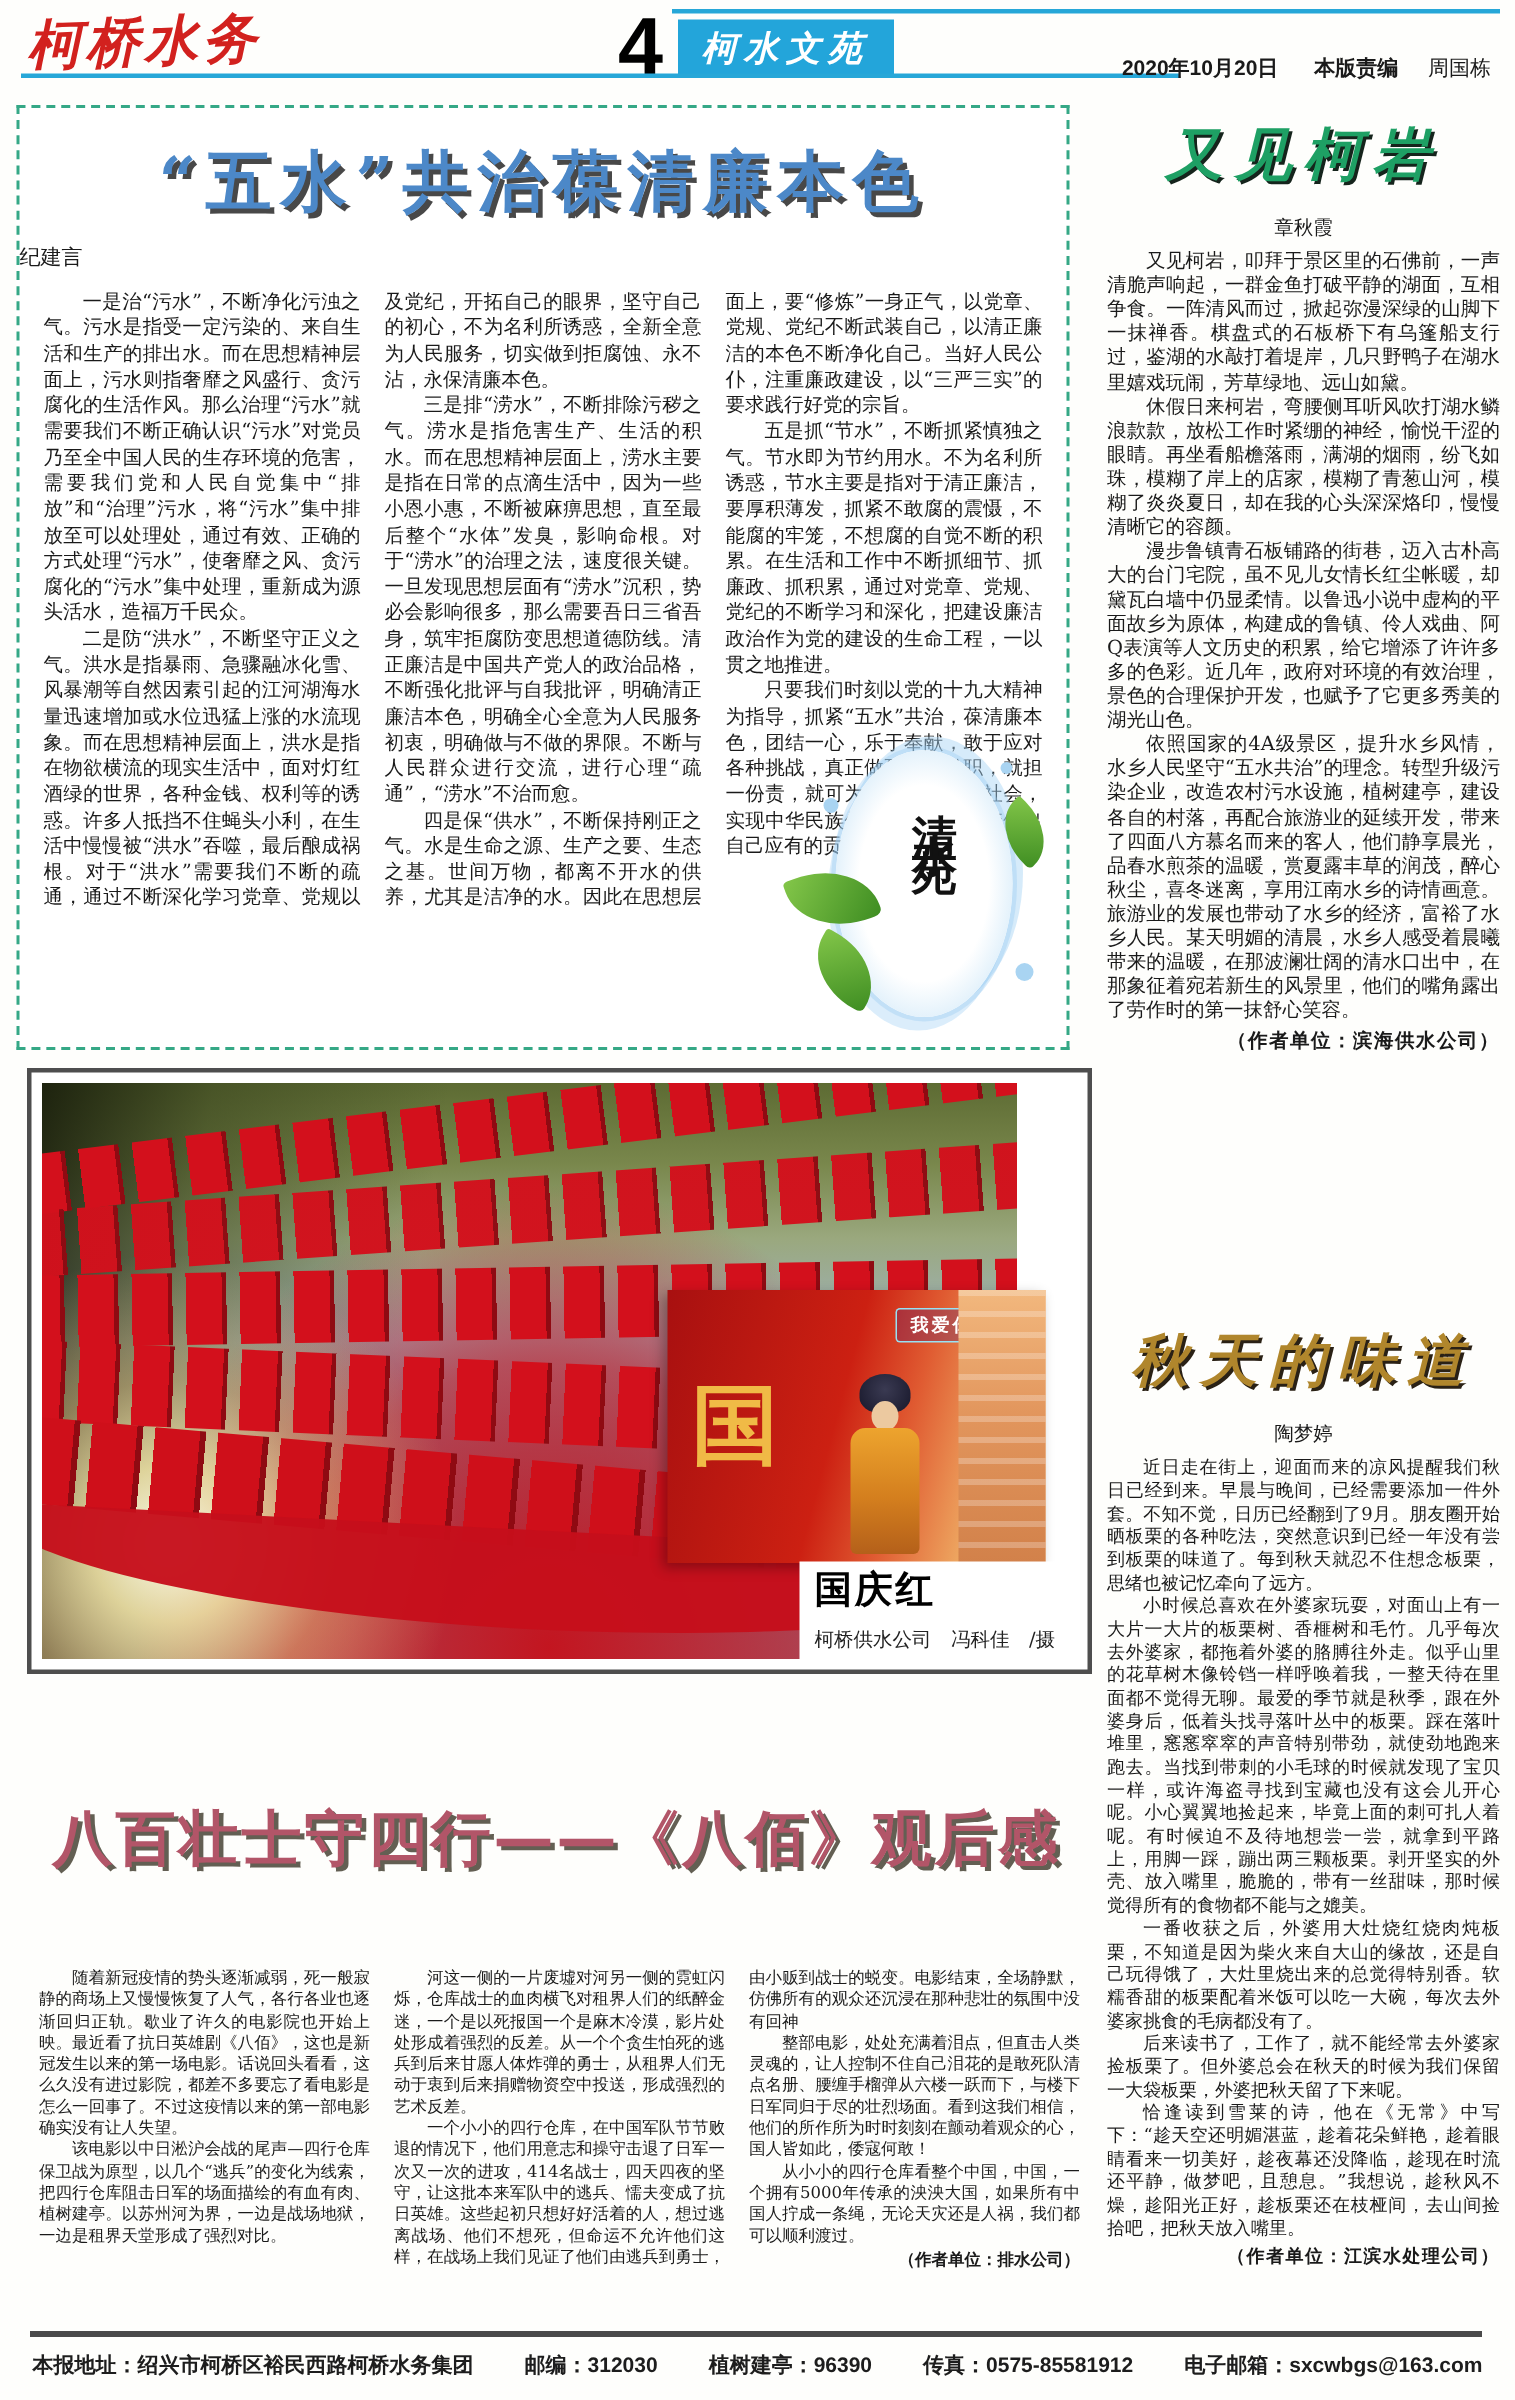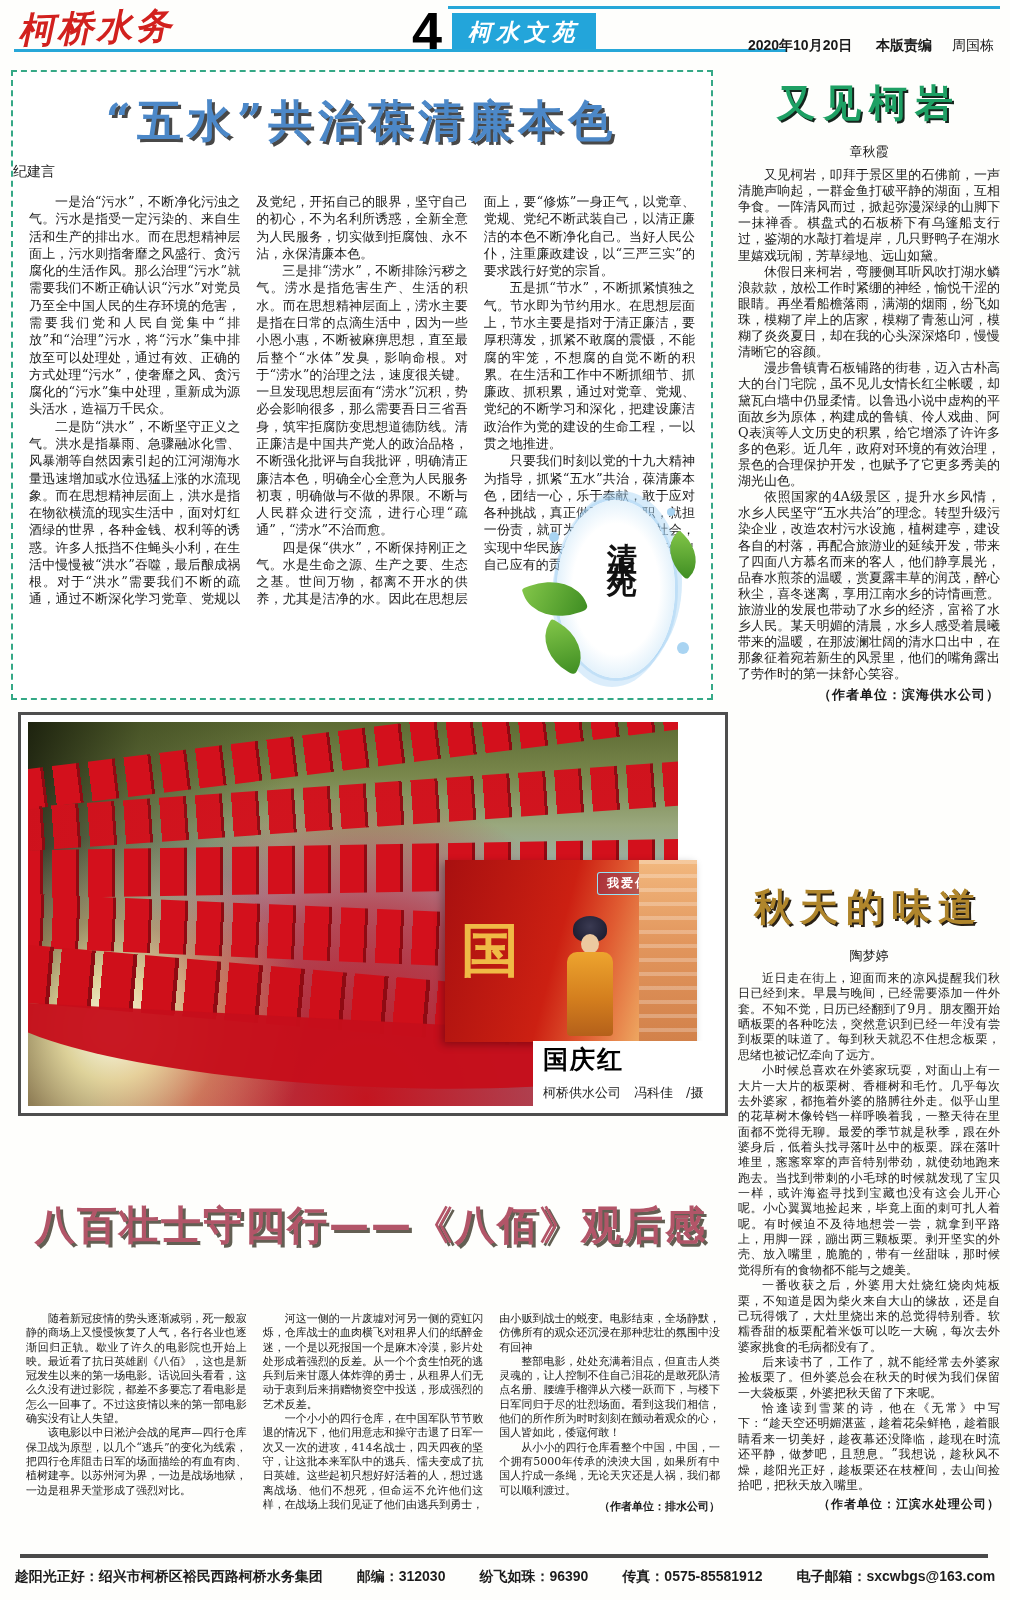--- a/index.html
+++ b/index.html
@@ -90,21 +90,21 @@
   .review-author{position:absolute;left:20px;top:1284px;width:702px;text-align:center;font-size:13px;
       font-family:"DejaVu Serif",serif;}
   .review-body{position:absolute;left:26px;top:1312px;width:694px;height:242px;column-count:3;
       column-gap:16px;font-size:11px;line-height:1.3;text-align:justify;
       font-family:"DejaVu Serif",serif;overflow:hidden;}
   .review-sig{text-indent:0;text-align:right;font-weight:bold;margin-top:2px !important;}
   
   .rc{position:absolute;left:738px;width:262px;}
   .rc1{top:78px;height:756px;}
   .rc2{top:882px;height:652px;}
-  .rc-title{text-align:center;font-weight:900;font-family:"DejaVu Sans",sans-serif;letter-spacing:8px;}
+  .rc-title{text-align:center;font-weight:900;font-family:"DejaVu Sans",sans-serif;letter-spacing:8px;font-style:italic;}
   .rc1 .rc-title{font-size:38px;color:#1ea064;text-shadow:2px 2px 0 #15241c;}
   .rc2 .rc-title{font-size:38px;color:#b0862c;text-shadow:2px 2px 0 #2a2115;}
   .rc-author{text-align:center;margin-top:14px;font-size:13px;font-family:"DejaVu Serif",serif;}
   .rc-body{margin-top:6px;text-align:justify;font-family:"DejaVu Serif",serif;overflow:hidden;}
   .rc1 .rc-body{font-size:13px;line-height:1.24;height:648px;}
   .rc2 .rc-body{font-size:12px;line-height:1.28;height:540px;}
   .rc-sig{text-indent:0 !important;text-align:right;font-weight:bold;margin-top:4px !important;
           letter-spacing:1px;}
   
   .footer-line{position:absolute;left:20px;top:1554px;width:968px;height:4px;background:#4a4a4a;}
@@ -129,21 +129,21 @@
   </div>
 
   <div class="main-box">
     <div class="main-title">“五水”共治葆清廉本色</div>
     <div class="main-author">纪建言</div>
     <div class="main-body">
       <p>一是治“污水”，不断净化污浊之气。污水是指受一定污染的、来自生活和生产的排出水。而在思想精神层面上，污水则指奢靡之风盛行、贪污腐化的生活作风。那么治理“污水”就需要我们不断正确认识“污水”对党员乃至全中国人民的生存环境的危害，需要我们党和人民自觉集中“排放”和“治理”污水，将“污水”集中排放至可以处理处，通过有效、正确的方式处理“污水”，使奢靡之风、贪污腐化的“污水”集中处理，重新成为源头活水，造福万千民众。</p>
       <p>二是防“洪水”，不断坚守正义之气。洪水是指暴雨、急骤融冰化雪、风暴潮等自然因素引起的江河湖海水量迅速增加或水位迅猛上涨的水流现象。而在思想精神层面上，洪水是指在物欲横流的现实生活中，面对灯红酒绿的世界，各种金钱、权利等的诱惑。许多人抵挡不住蝇头小利，在生活中慢慢被“洪水”吞噬，最后酿成祸根。对于“洪水”需要我们不断的疏通，通过不断深化学习党章、党规以及党纪，开拓自己的眼界，坚守自己的初心，不为名利所诱惑，全新全意为人民服务，切实做到拒腐蚀、永不沾，永保清廉本色。</p>
       <p>三是排“涝水”，不断排除污秽之气。涝水是指危害生产、生活的积水。而在思想精神层面上，涝水主要是指在日常的点滴生活中，因为一些小恩小惠，不断被麻痹思想，直至最后整个“水体”发臭，影响命根。对于“涝水”的治理之法，速度很关键。一旦发现思想层面有“涝水”沉积，势必会影响很多，那么需要吾日三省吾身，筑牢拒腐防变思想道德防线。清正廉洁是中国共产党人的政治品格，不断强化批评与自我批评，明确清正廉洁本色，明确全心全意为人民服务初衷，明确做与不做的界限。不断与人民群众进行交流，进行心理“疏通”，“涝水”不治而愈。</p>
       <p>四是保“供水”，不断保持刚正之气。水是生命之源、生产之要、生态之基。世间万物，都离不开水的供养，尤其是洁净的水。因此在思想层面上，要“修炼”一身正气，以党章、党规、党纪不断武装自己，以清正廉洁的本色不断净化自己。当好人民公仆，注重廉政建设，以“三严三实”的要求践行好党的宗旨。</p>
-      <p>五是抓“节水”，不断抓紧慎独之气。节水即为节约用水。在思想层面上，节水主要是指对于清正廉洁，要厚积薄发，抓紧不敢腐的震慑，不能腐的牢笼，不想腐的自觉不断的积累。在生活和工作中不断抓细节、抓廉政、抓积累，通过对党章、党规、党纪的不断学习和深化，把建设廉洁政治作为党的建设的生命工程，一以贯之地推进。</p>
+      <p>五是抓“节水”，不断抓紧慎独之气。节水即为节约用水。不为名利所诱惑，节水主要是指对于清正廉洁，要厚积薄发，抓紧不敢腐的震慑，不能腐的牢笼，不想腐的自觉不断的积累。在生活和工作中不断抓细节、抓廉政、抓积累，通过对党章、党规、党纪的不断学习和深化，把建设廉洁政治作为党的建设的生命工程，一以贯之地推进。</p>
       <p>只要我们时刻以党的十九大精神为指导，抓紧“五水”共治，葆清廉本色，团结一心，乐于奉献，敢于应对各种挑战，真正做到履一份职，就担一份责，就可为全面建成小康社会，实现中华民族伟大复兴的中国梦做出自己应有的贡献。</p>
     </div>
     <div class="shuiyuan">
       <div class="sy-ellipse"></div>
       <div class="leaf leaf1"></div>
       <div class="leaf leaf2"></div>
       <div class="leaf leaf3"></div>
       <div class="sy-drop d1"></div>
       <div class="sy-drop d2"></div>
       <div class="sy-drop d3"></div>
@@ -205,20 +205,20 @@
       <p>小时候总喜欢在外婆家玩耍，对面山上有一大片一大片的板栗树、香榧树和毛竹。几乎每次去外婆家，都拖着外婆的胳膊往外走。似乎山里的花草树木像铃铛一样呼唤着我，一整天待在里面都不觉得无聊。最爱的季节就是秋季，跟在外婆身后，低着头找寻落叶丛中的板栗。踩在落叶堆里，窸窸窣窣的声音特别带劲，就使劲地跑来跑去。当找到带刺的小毛球的时候就发现了宝贝一样，或许海盗寻找到宝藏也没有这会儿开心呢。小心翼翼地捡起来，毕竟上面的刺可扎人着呢。有时候迫不及待地想尝一尝，就拿到平路上，用脚一踩，蹦出两三颗板栗。剥开坚实的外壳、放入嘴里，脆脆的，带有一丝甜味，那时候觉得所有的食物都不能与之媲美。</p>
       <p>一番收获之后，外婆用大灶烧红烧肉炖板栗，不知道是因为柴火来自大山的缘故，还是自己玩得饿了，大灶里烧出来的总觉得特别香。软糯香甜的板栗配着米饭可以吃一大碗，每次去外婆家挑食的毛病都没有了。</p>
       <p>后来读书了，工作了，就不能经常去外婆家捡板栗了。但外婆总会在秋天的时候为我们保留一大袋板栗，外婆把秋天留了下来呢。</p>
       <p>恰逢读到雪莱的诗，他在《无常》中写下：“趁天空还明媚湛蓝，趁着花朵鲜艳，趁着眼睛看来一切美好，趁夜幕还没降临，趁现在时流还平静，做梦吧，且憩息。”我想说，趁秋风不燥，趁阳光正好，趁板栗还在枝桠间，去山间捡拾吧，把秋天放入嘴里。</p>
       <p class="rc-sig">（作者单位：江滨水处理公司）</p>
     </div>
   </div>
 
   <div class="footer-line"></div>
   <div class="footer">
-    <span><span class="lb">趁阳光正好：</span><span>绍兴市柯桥区裕民西路柯桥水务集团</span></span>
+    <span><span class="lb">本报地址：</span><span>绍兴市柯桥区裕民西路柯桥水务集团</span></span>
     <span><span class="lb">邮编：</span><span>312030</span></span>
-    <span><span class="lb">纷飞如珠：</span><span>96390</span></span>
+    <span><span class="lb">植树建亭：</span><span>96390</span></span>
     <span><span class="lb">传真：</span><span>0575-85581912</span></span>
     <span><span class="lb">电子邮箱：</span><span>sxcwbgs@163.com</span></span>
   </div>
 
 </div>
 
 </body></html>

